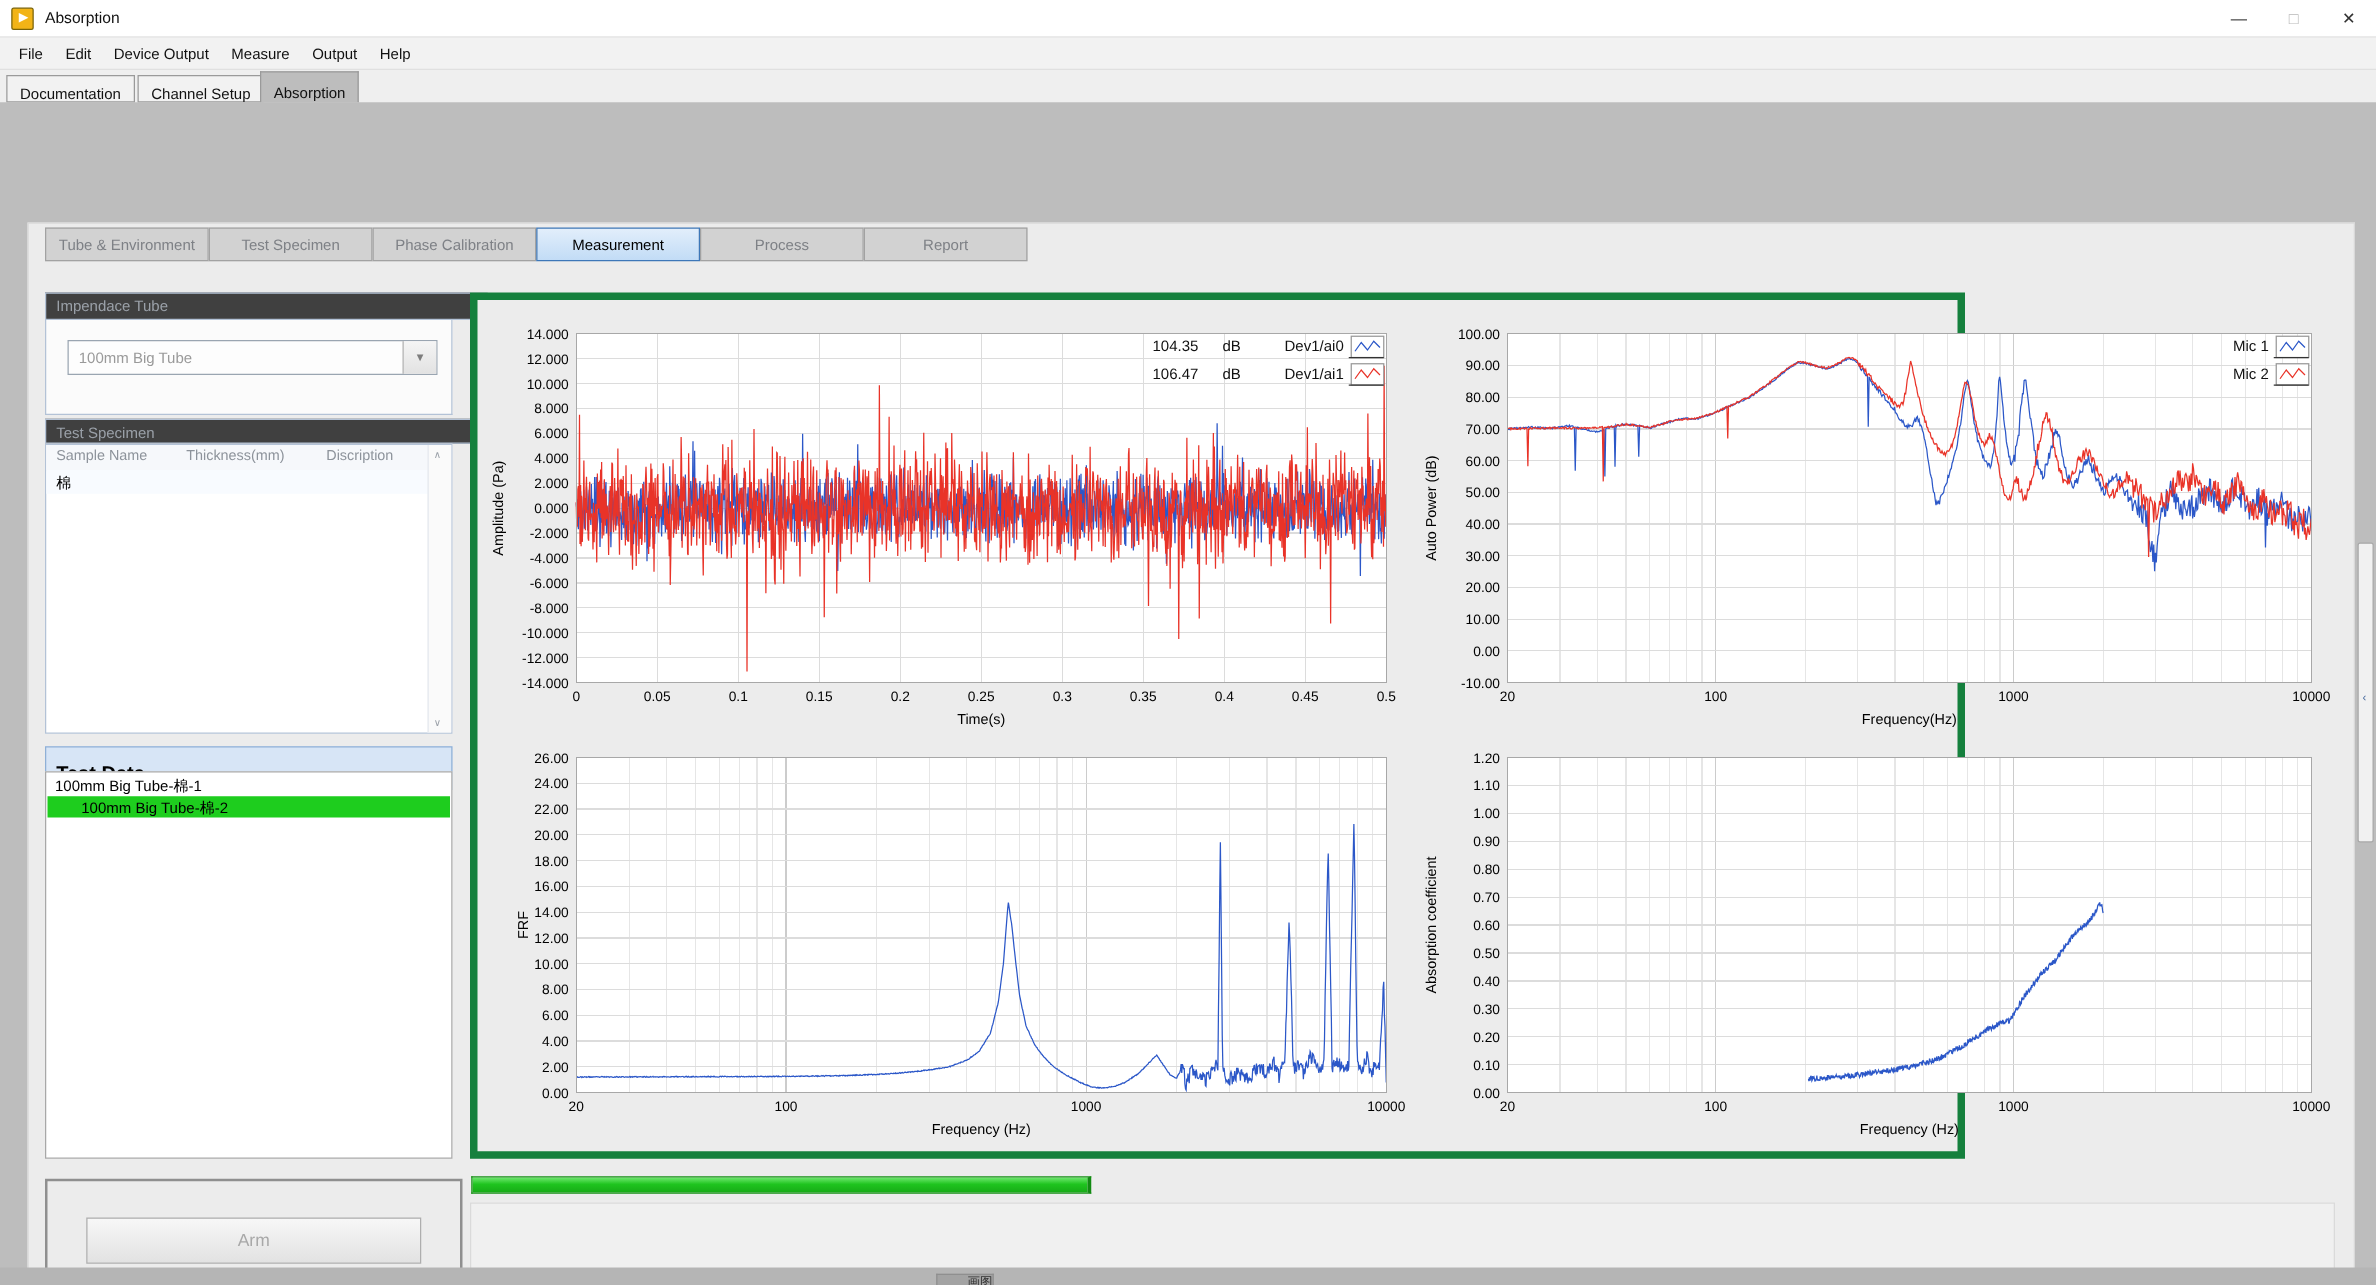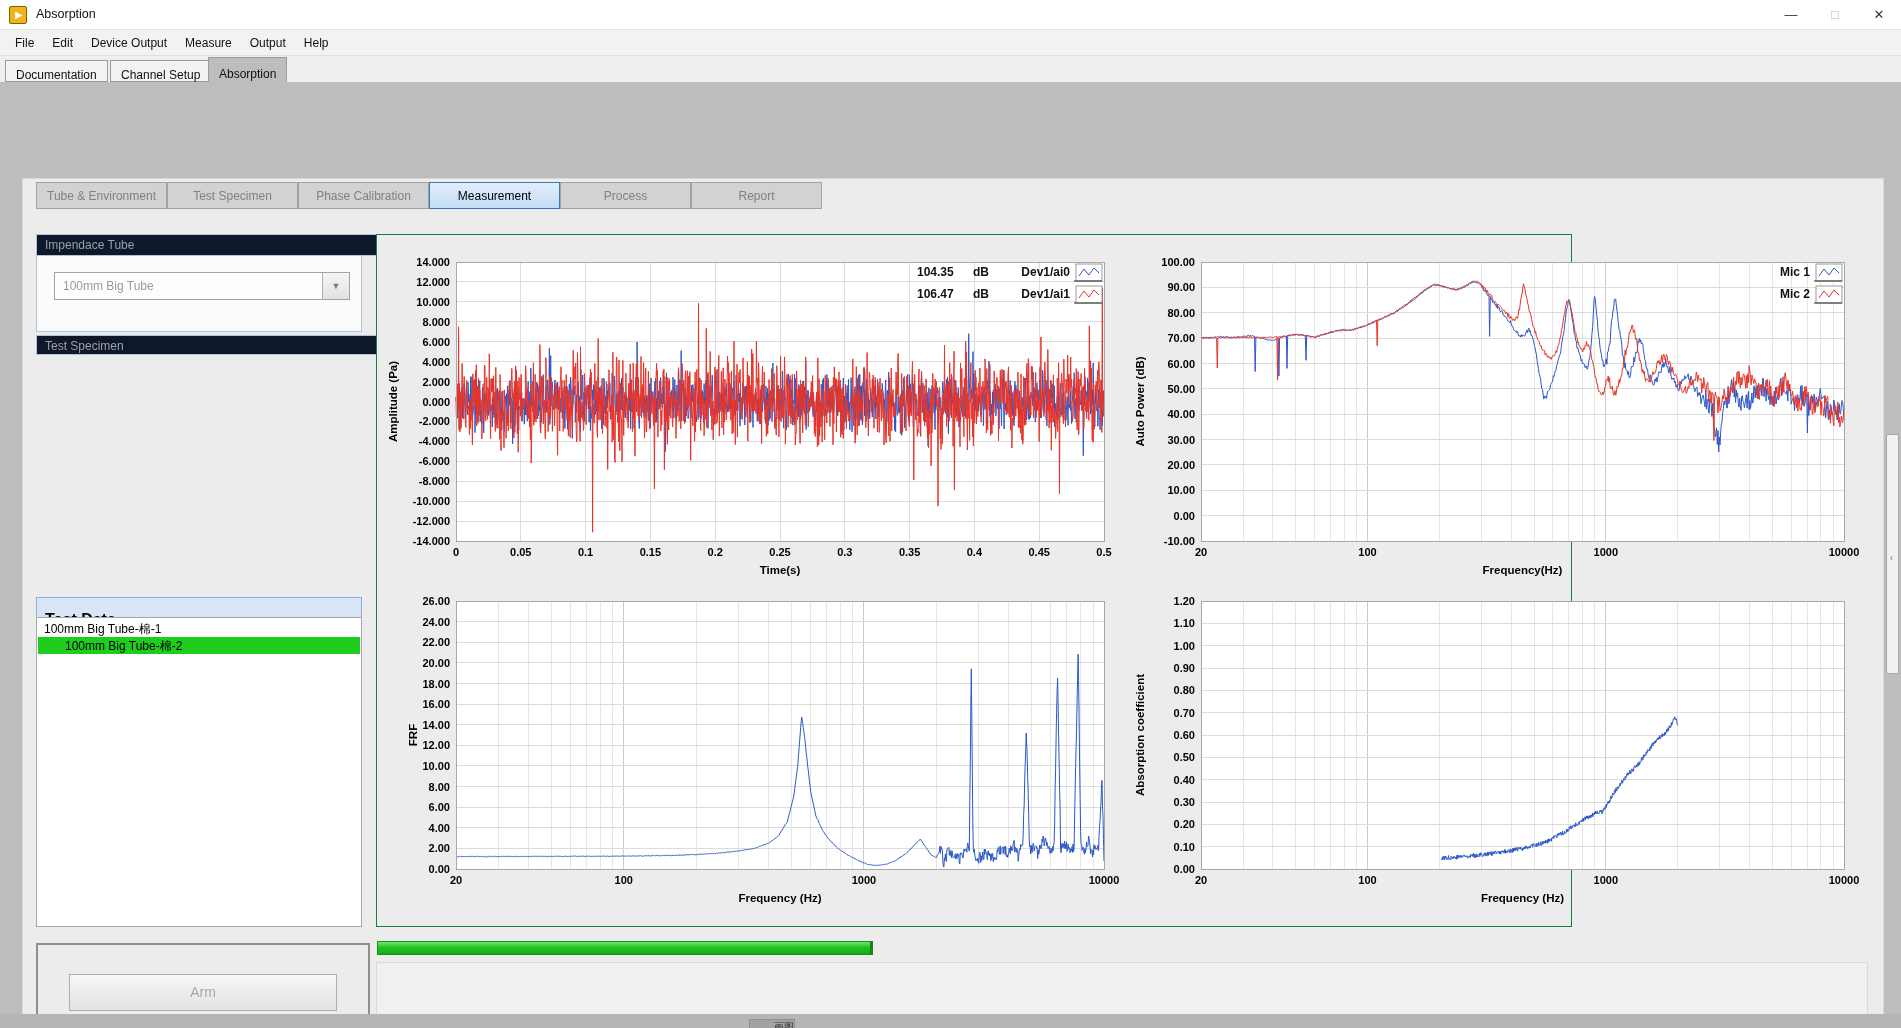--- a/index.html
+++ b/index.html
@@ -20,21 +20,21 @@
   .ptab{position:absolute;top:4px;height:22px;line-height:21px;padding:4px 10px;font-size:12px;
         background:#f2f2f2;border:1px solid #9a9a9a;color:#111;box-sizing:border-box;}
   .ptab.sel{top:1px;height:25px;line-height:24px;background:#bdbdbd;border-bottom:1px solid #bdbdbd;}
   .content{left:0;top:82px;width:1901px;height:946px;background:#bdbdbd;}
   .bigpanel{left:22px;top:96px;width:1862px;height:918px;background:#ececec;border:1px solid #d9d9d9;}
   
   .stab{position:absolute;top:100px;height:27px;width:131px;text-align:center;line-height:26px;font-size:12px;
         color:#7e8186;background:#d2d2d2;border:1px solid #a2a2a2;box-sizing:border-box;}
   .stab.sel{background:linear-gradient(#e2eefb,#c2dcf6);border:1px solid #3d77b8;color:#000;text-align:center;}
   
-  .grphdr{left:36px;width:354px;background:#0f172a;border:1px solid #b3c2d6;font-size:12px;color:#9aa0a8;
+  .grphdr{left:36px;width:354px;background:#404040;border:1px solid #b3c2d6;font-size:12px;color:#9aa0a8;
           padding:3px 0 0 8px;}
   .grpbody{left:36px;width:326px;background:#fbfbfb;border:1px solid #b3c2d6;border-top:none;}
   .combo{left:54px;top:190px;width:296px;height:28px;background:#fdfdfd;border:1px solid #9aa5b1;}
   .combo .val{position:absolute;left:8px;top:6px;font-size:12px;color:#9a9a9a;}
   .combo .dd{position:absolute;right:0;top:0;width:26px;height:26px;background:linear-gradient(#f5f5f5,#e2e2e2);
              border-left:1px solid #b0b0b0;text-align:center;line-height:26px;font-size:9px;color:#7d7d7d;}
   .spec-table{left:36px;top:273px;width:326px;height:232px;background:#ffffff;border:1px solid #b3c2d6;}
   .spec-hrow{position:absolute;left:0;top:0;width:306px;height:20px;background:#f6f8fb;border-bottom:1px solid #dde4ec;display:flex;}
   .spec-hrow div{font-size:11.5px;color:#8d939b;padding:3px 0 0 8px;box-sizing:border-box;}
   .spec-row{position:absolute;left:0;top:20px;width:306px;height:19px;background:#f8fbff;display:flex;}
@@ -45,21 +45,21 @@
   .td-list{left:36px;top:535px;width:326px;height:310px;background:#ffffff;border:1px solid #a8a8a8;}
   .td-item{position:absolute;left:1px;width:322px;height:17px;font-size:12px;color:#000;padding:1px 0 0 6px;box-sizing:border-box;}
   .td-item.sel{background:#1ecd1e;}
   .actbox{left:36px;top:861px;width:334px;height:138px;border:2px solid #8f8f8f;background:#ececec;}
   .abtn{position:absolute;left:31px;width:268px;height:37px;background:linear-gradient(#f7f7f7,#e2e2e2);
         border:1px solid #aeaeae;text-align:center;box-sizing:border-box;margin-top:24px;}
   .abtn.dis{color:#a8a8a8;}
   .abtn .t14{line-height:35px;font-size:14px;}
   .abtn .t20{line-height:35px;font-size:20px;}
   
-  .chartpanel{left:376px;top:152px;width:1196px;height:693px;background:#ececec;border:1px solid #15803d;font-weight:bold;}
+  .chartpanel{left:376px;top:152px;width:1196px;height:693px;background:#ececec;border:6px solid #15803d;}
   .progress{left:377px;top:859px;width:496px;height:14px;background:linear-gradient(#6fe86f,#1fc41f 45%,#17ab17);
             border:1px solid #169016;border-right:3px solid #128a12;}
   .lowerpanel{left:376px;top:880px;width:1492px;height:128px;background:#f0f0f0;border:1px solid #dadada;}
   
   .vthumb{left:1886px;top:352px;width:13px;height:240px;background:#f1f1f1;border:1px solid #a8a8a8;border-radius:2px;}
   .vthumb span{position:absolute;left:3px;top:118px;font-size:9px;color:#476a9e;}
   .bstrip{left:0;top:1014px;width:1901px;height:14px;background:#b5b5b5;}
   .cuttab{left:727px;top:1019px;width:46px;height:9px;background:#a3a3a3;border:1px solid #8f8f8f;border-bottom:none;
           overflow:hidden;text-align:right;font-size:10px;color:#333;line-height:13px;margin-left:22px;}
   
@@ -107,20 +107,36 @@
   <div class="stab" style="left:691px;">Report</div>
 
   <div class="abs grphdr" style="top:152px;height:22px;">Impendace Tube</div>
   <div class="abs grpbody" style="top:174px;height:76px;"></div>
   <div class="abs combo">
     <span class="val">100mm Big Tube</span>
     <span class="dd">▼</span>
   </div>
 
   <div class="abs grphdr" style="top:253px;height:20px;">Test Specimen</div>
+  <div class="abs spec-table">
+    <div class="spec-hrow">
+      <div style="width:104px;">Sample Name</div>
+      <div style="width:112px;">Thickness(mm)</div>
+      <div style="width:90px;">Discription</div>
+    </div>
+    <div class="spec-row">
+      <div style="width:104px;">棉</div>
+      <div style="width:112px;"></div>
+      <div style="width:90px;"></div>
+    </div>
+    <div class="spec-scroll">
+      <span class="sarr" style="top:3px;">∧</span>
+      <span class="sarr" style="bottom:3px;">∨</span>
+    </div>
+  </div>
 
   <div class="abs td-hdr">Test Data</div>
   <div class="abs td-list">
     <div class="td-item" style="top:2px;">100mm Big Tube-棉-1</div>
     <div class="td-item sel" style="top:19px;padding-left:27px;">100mm Big Tube-棉-2</div>
   </div>
 
   <div class="abs actbox">
     <div class="abtn dis" style="top:5px;">
         <div class="t14">Arm</div>

